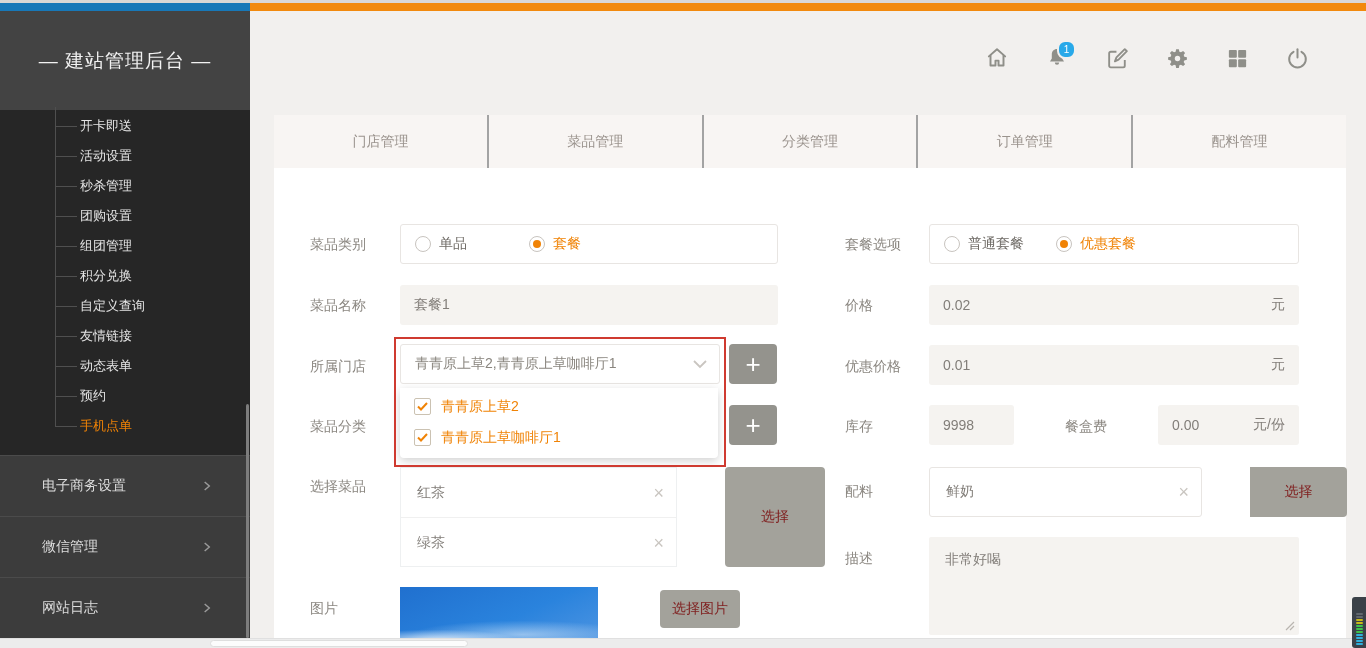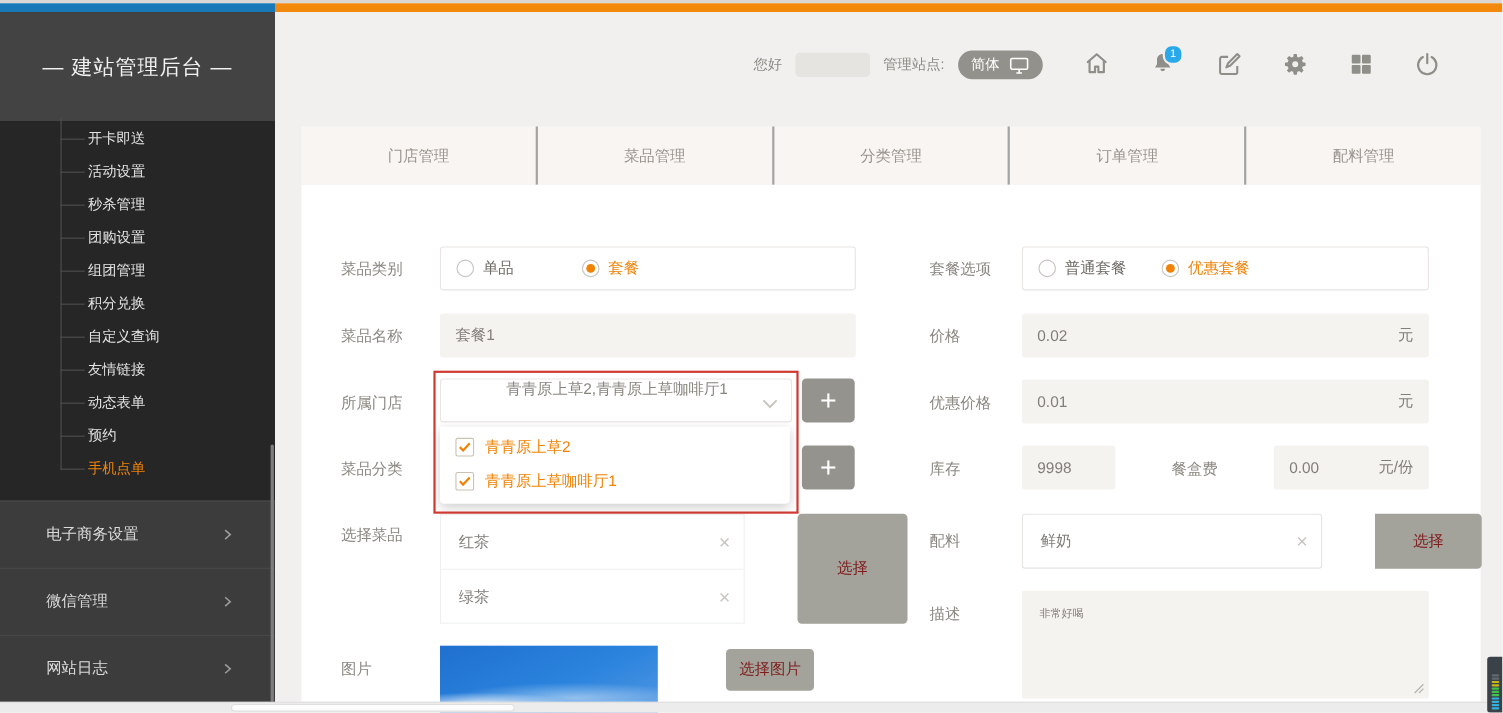--- a/index.html
+++ b/index.html
@@ -56,21 +56,21 @@
      font-size:14px;display:flex;align-items:center;padding:0 14px;}
   .ginput .unit{margin-left:auto;color:#827e79;}
   .radio-row{display:flex;align-items:center;height:100%;padding-left:14px;gap:8px;}
   .radio{width:14px;height:14px;border-radius:50%;border:1px solid #c8c4bf;background:#fff;
      display:inline-flex;align-items:center;justify-content:center;flex:0 0 auto;cursor:pointer;}
   .radio.checked::after{content:"";width:8px;height:8px;border-radius:50%;background:#f08306;}
   .radio-label{color:#6f6b66;font-size:14px;margin-right:54px;cursor:pointer;}
   .radio-label.sel{color:#f08306;}
   .redbox{position:absolute;border:2px solid #cf3a30;background:transparent;pointer-events:none;z-index:8;}
   .select{position:absolute;background:#fff;border:1px solid #e8e5e2;border-radius:3px;box-sizing:border-box;
-     display:flex;align-items:center;padding:0 12px 0 14px;color:#8a867f;font-size:14px;cursor:pointer;z-index:4;flex-direction:column;}
+     display:flex;align-items:center;padding:0 12px 0 14px;color:#8a867f;font-size:14px;cursor:pointer;z-index:4;}
   .select .chev{margin-left:auto;}
   .dropdown{position:absolute;background:#fff;border-radius:0 0 4px 4px;box-shadow:0 3px 10px rgba(0,0,0,.18);
      z-index:6;display:flex;flex-direction:column;justify-content:center;gap:13px;padding:10px 0 12px 14px;box-sizing:border-box;}
   .opt{display:flex;align-items:center;gap:10px;color:#f08306;font-size:14px;cursor:pointer;}
   .cb{width:15px;height:15px;border:1px solid #cbc2b2;border-radius:2px;background:#fff;
      display:inline-flex;align-items:center;justify-content:center;}
   .plusbtn{position:absolute;background:#94938d;border-radius:4px;color:#fff;font-size:26px;font-weight:300;
      display:flex;align-items:center;justify-content:center;cursor:pointer;}
   .graybtn{position:absolute;background:#a3a29b;border-radius:4px;color:#7f1d1d;font-size:14px;
      display:flex;align-items:center;justify-content:center;cursor:pointer;margin-left:48px;}
@@ -78,21 +78,21 @@
   .dishrow{height:49px;display:flex;align-items:center;padding:0 12px 0 16px;color:#827e79;font-size:14px;}
   .dishrow + .dishrow{border-top:1px solid #f0f0f0;}
   .xicon{margin-left:auto;color:#c9c5c0;font-size:18px;cursor:pointer;line-height:1;}
   .skyimg{position:absolute;overflow:hidden;
      background:
        radial-gradient(120px 16px at 18% 88%, rgba(255,255,255,.85), rgba(255,255,255,0) 70%),
        radial-gradient(160px 20px at 62% 78%, rgba(225,238,250,.55), rgba(255,255,255,0) 70%),
        radial-gradient(90px 12px at 85% 95%, rgba(255,255,255,.6), rgba(255,255,255,0) 70%),
        linear-gradient(155deg,#2070cf 0%,#2a83dd 55%,#5096e2 100%);}
   .textarea{position:absolute;background:#f5f3f0;border-radius:2px;box-sizing:border-box;color:#827e79;
-     font-size:10px;padding:14px 16px;}
+     font-size:14px;padding:14px 16px;}
   .resize{position:absolute;right:4px;bottom:4px;}
 
   
   .hscroll-track{left:0;top:638px;width:1366px;height:10px;background:#ececec;border-top:1px solid #e0e0e0;box-sizing:border-box;}
   .hscroll-thumb{left:210px;top:640px;width:258px;height:7px;background:#fcfcfc;border:1px solid #dedede;border-radius:4px;box-sizing:border-box;cursor:pointer;}
 
   
   .meter{left:1352px;top:597px;width:14px;height:51px;background:#3b4148;border-radius:3px 0 0 3px;
      display:flex;flex-direction:column;align-items:center;justify-content:flex-end;gap:1px;padding:3px 0;box-sizing:border-box;}
   .meter i{display:block;width:7px;height:2px;border-radius:1px;}
@@ -175,32 +175,20 @@
         <svg width="14" height="14" viewBox="0 0 24 24" fill="none" stroke="#9c9c9c" stroke-width="2.4">
             <path d="M8 5l8 7-8 7"></path>
           </svg>
       </div>
     </div>
   </div>
   <div class="abs sb-scroll"></div>
 
   <div class="abs main-bg"></div>
 
-  <div class="abs hdr-left">
-    <span class="hdr-text">您好</span>
-    <span class="redacted"></span>
-    <span class="hdr-text">管理站点:</span>
-    <span class="lang-pill">
-      <span>简体</span>
-      <svg width="19" height="17" viewBox="0 0 22 20" fill="none" stroke="#ffffff" stroke-width="1.7">
-        <rect x="2" y="2.5" width="18" height="11.5" rx="1.5"></rect>
-          <path d="M8 18h6M11 14v4"></path>
-      </svg>
-    </span>
-  </div>
   <div class="abs hdr-icons">
     <span class="hicon">
       <svg width="26" height="26" viewBox="0 0 24 24" fill="none" stroke="#8f8f89" stroke-width="1.8" stroke-linecap="round" stroke-linejoin="round">
         <path d="M4.5 10.5 12 4l7.5 6.5"></path>
           <path d="M6 9.8V19h4.6v-4.6h2.8V19H18V9.8"></path>
       </svg>
     </span>
     <span class="hicon">
       <svg width="24" height="26" viewBox="0 0 24 24" fill="#8f8f89">
         <path d="M12 3c-3.1 0-5.2 2.3-5.2 5.2v4.2L5 15.4h14l-1.8-3V8.2C17.2 5.3 15.1 3 12 3Z"></path>

